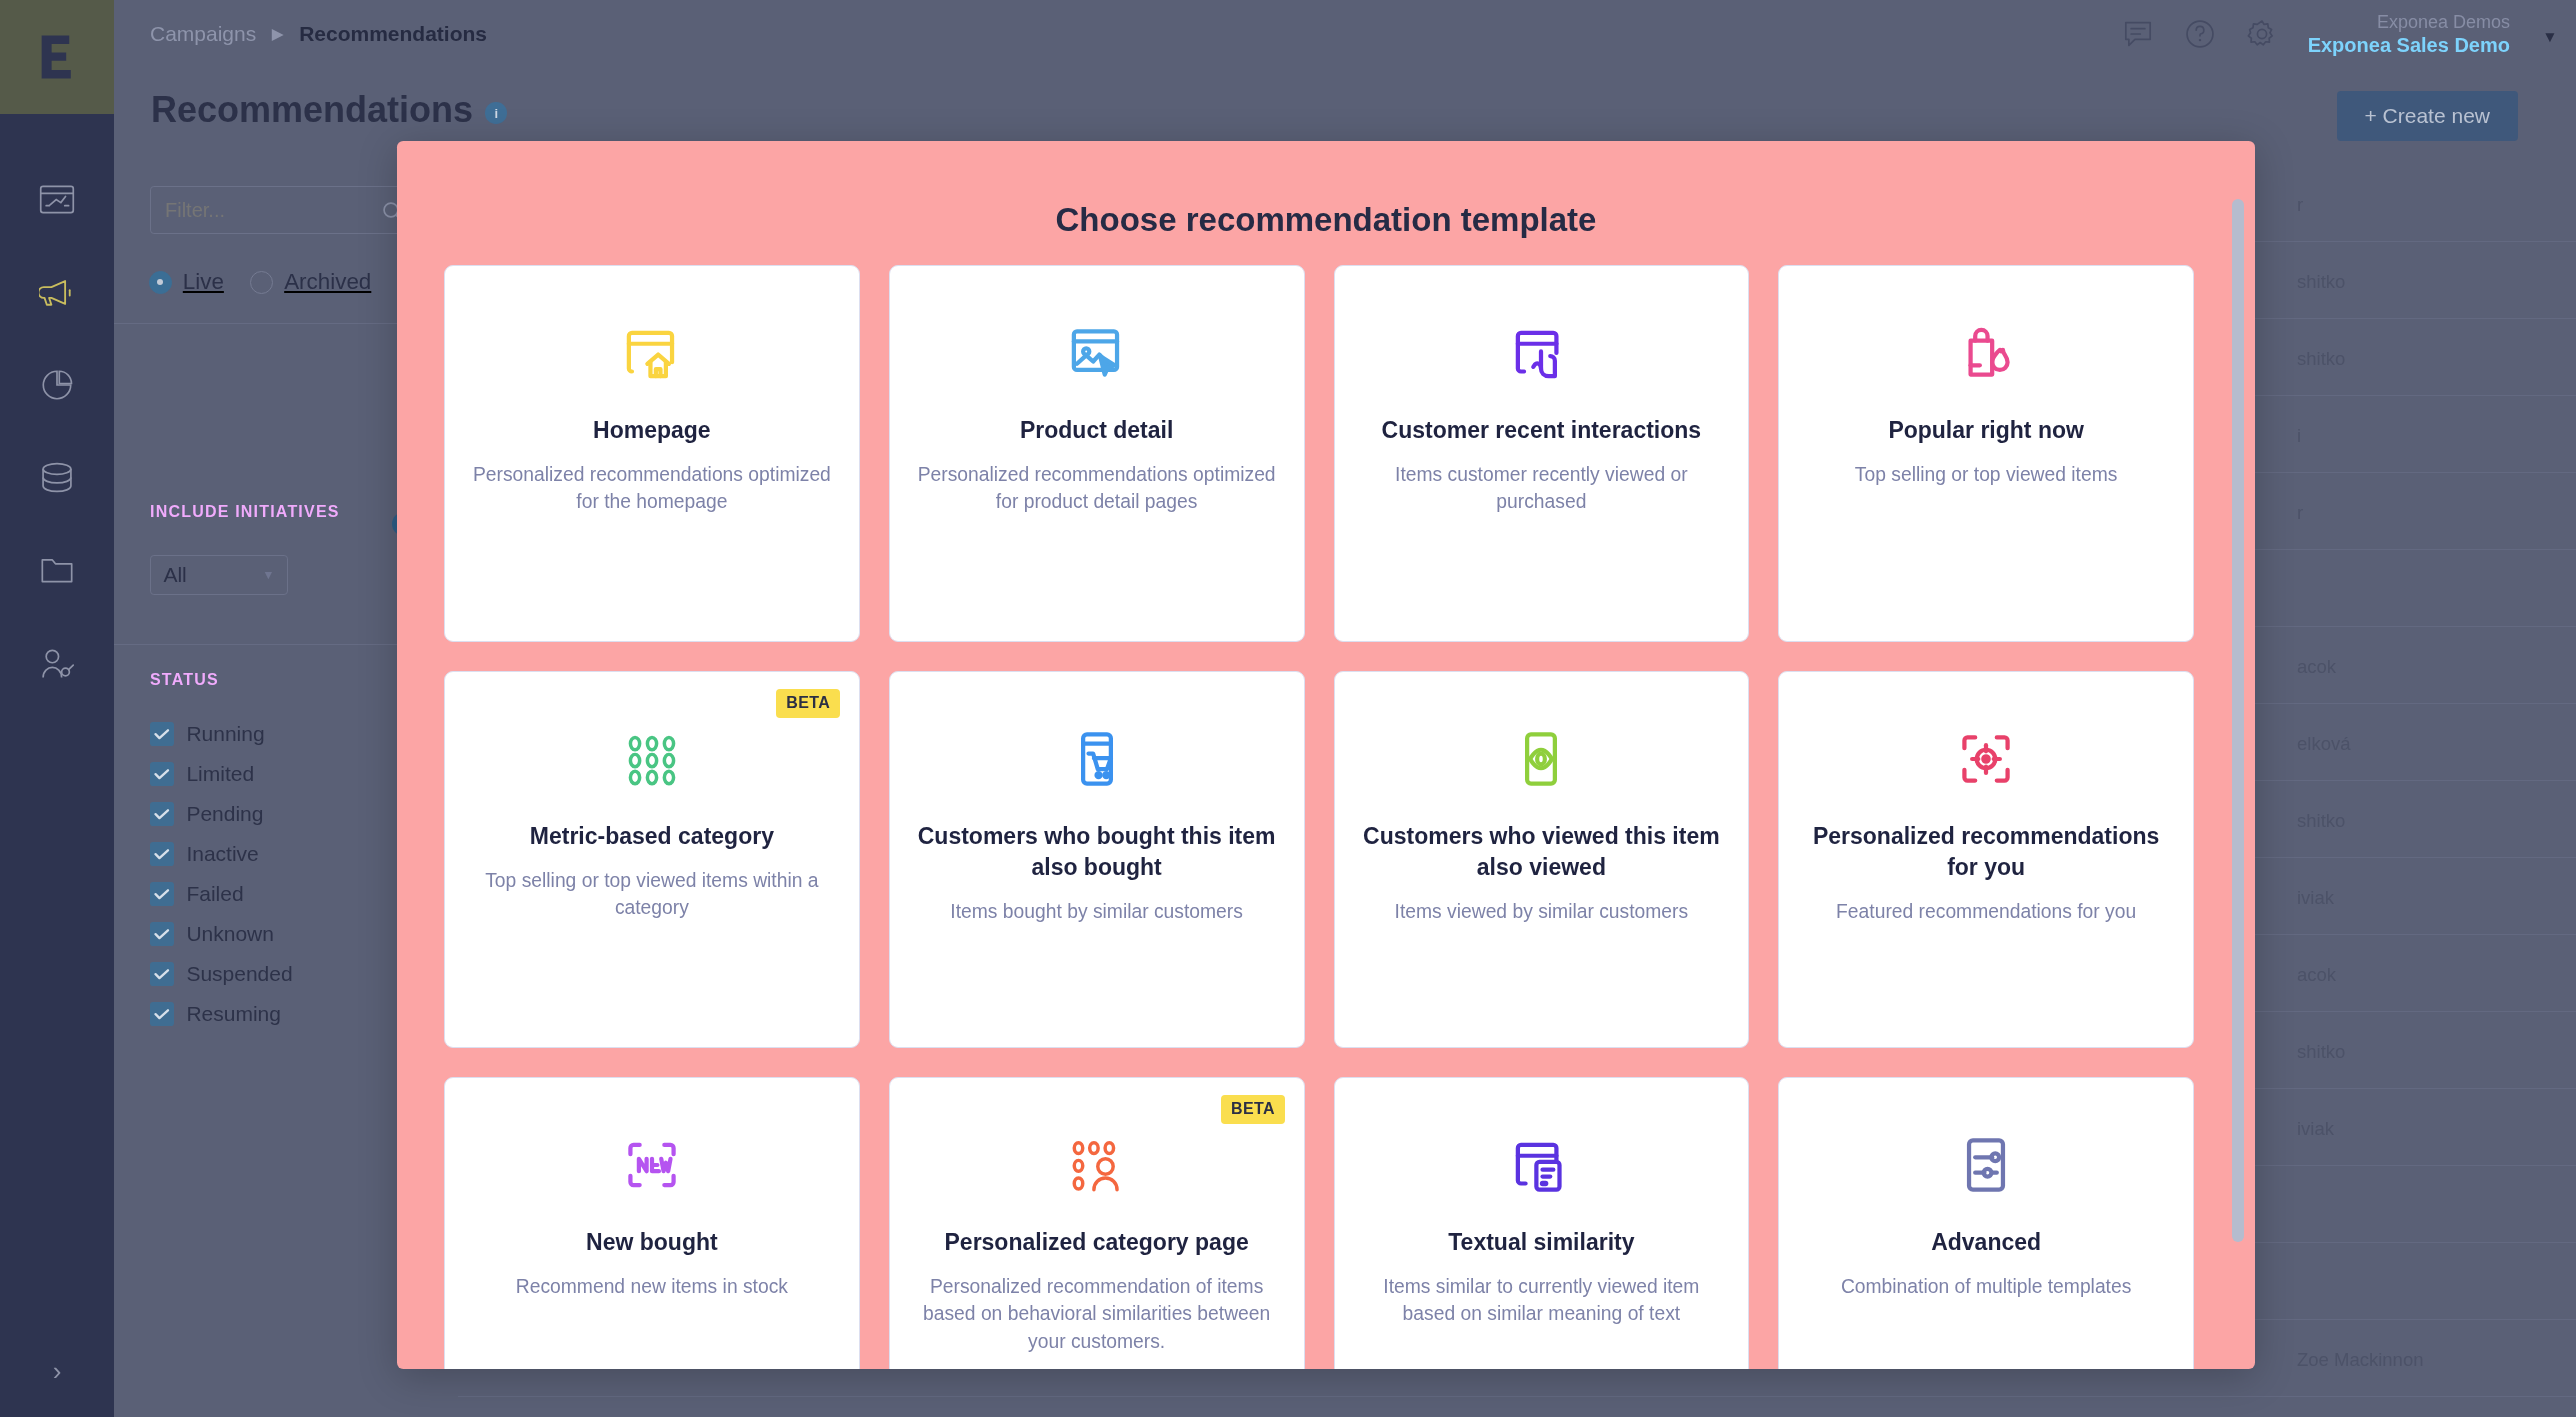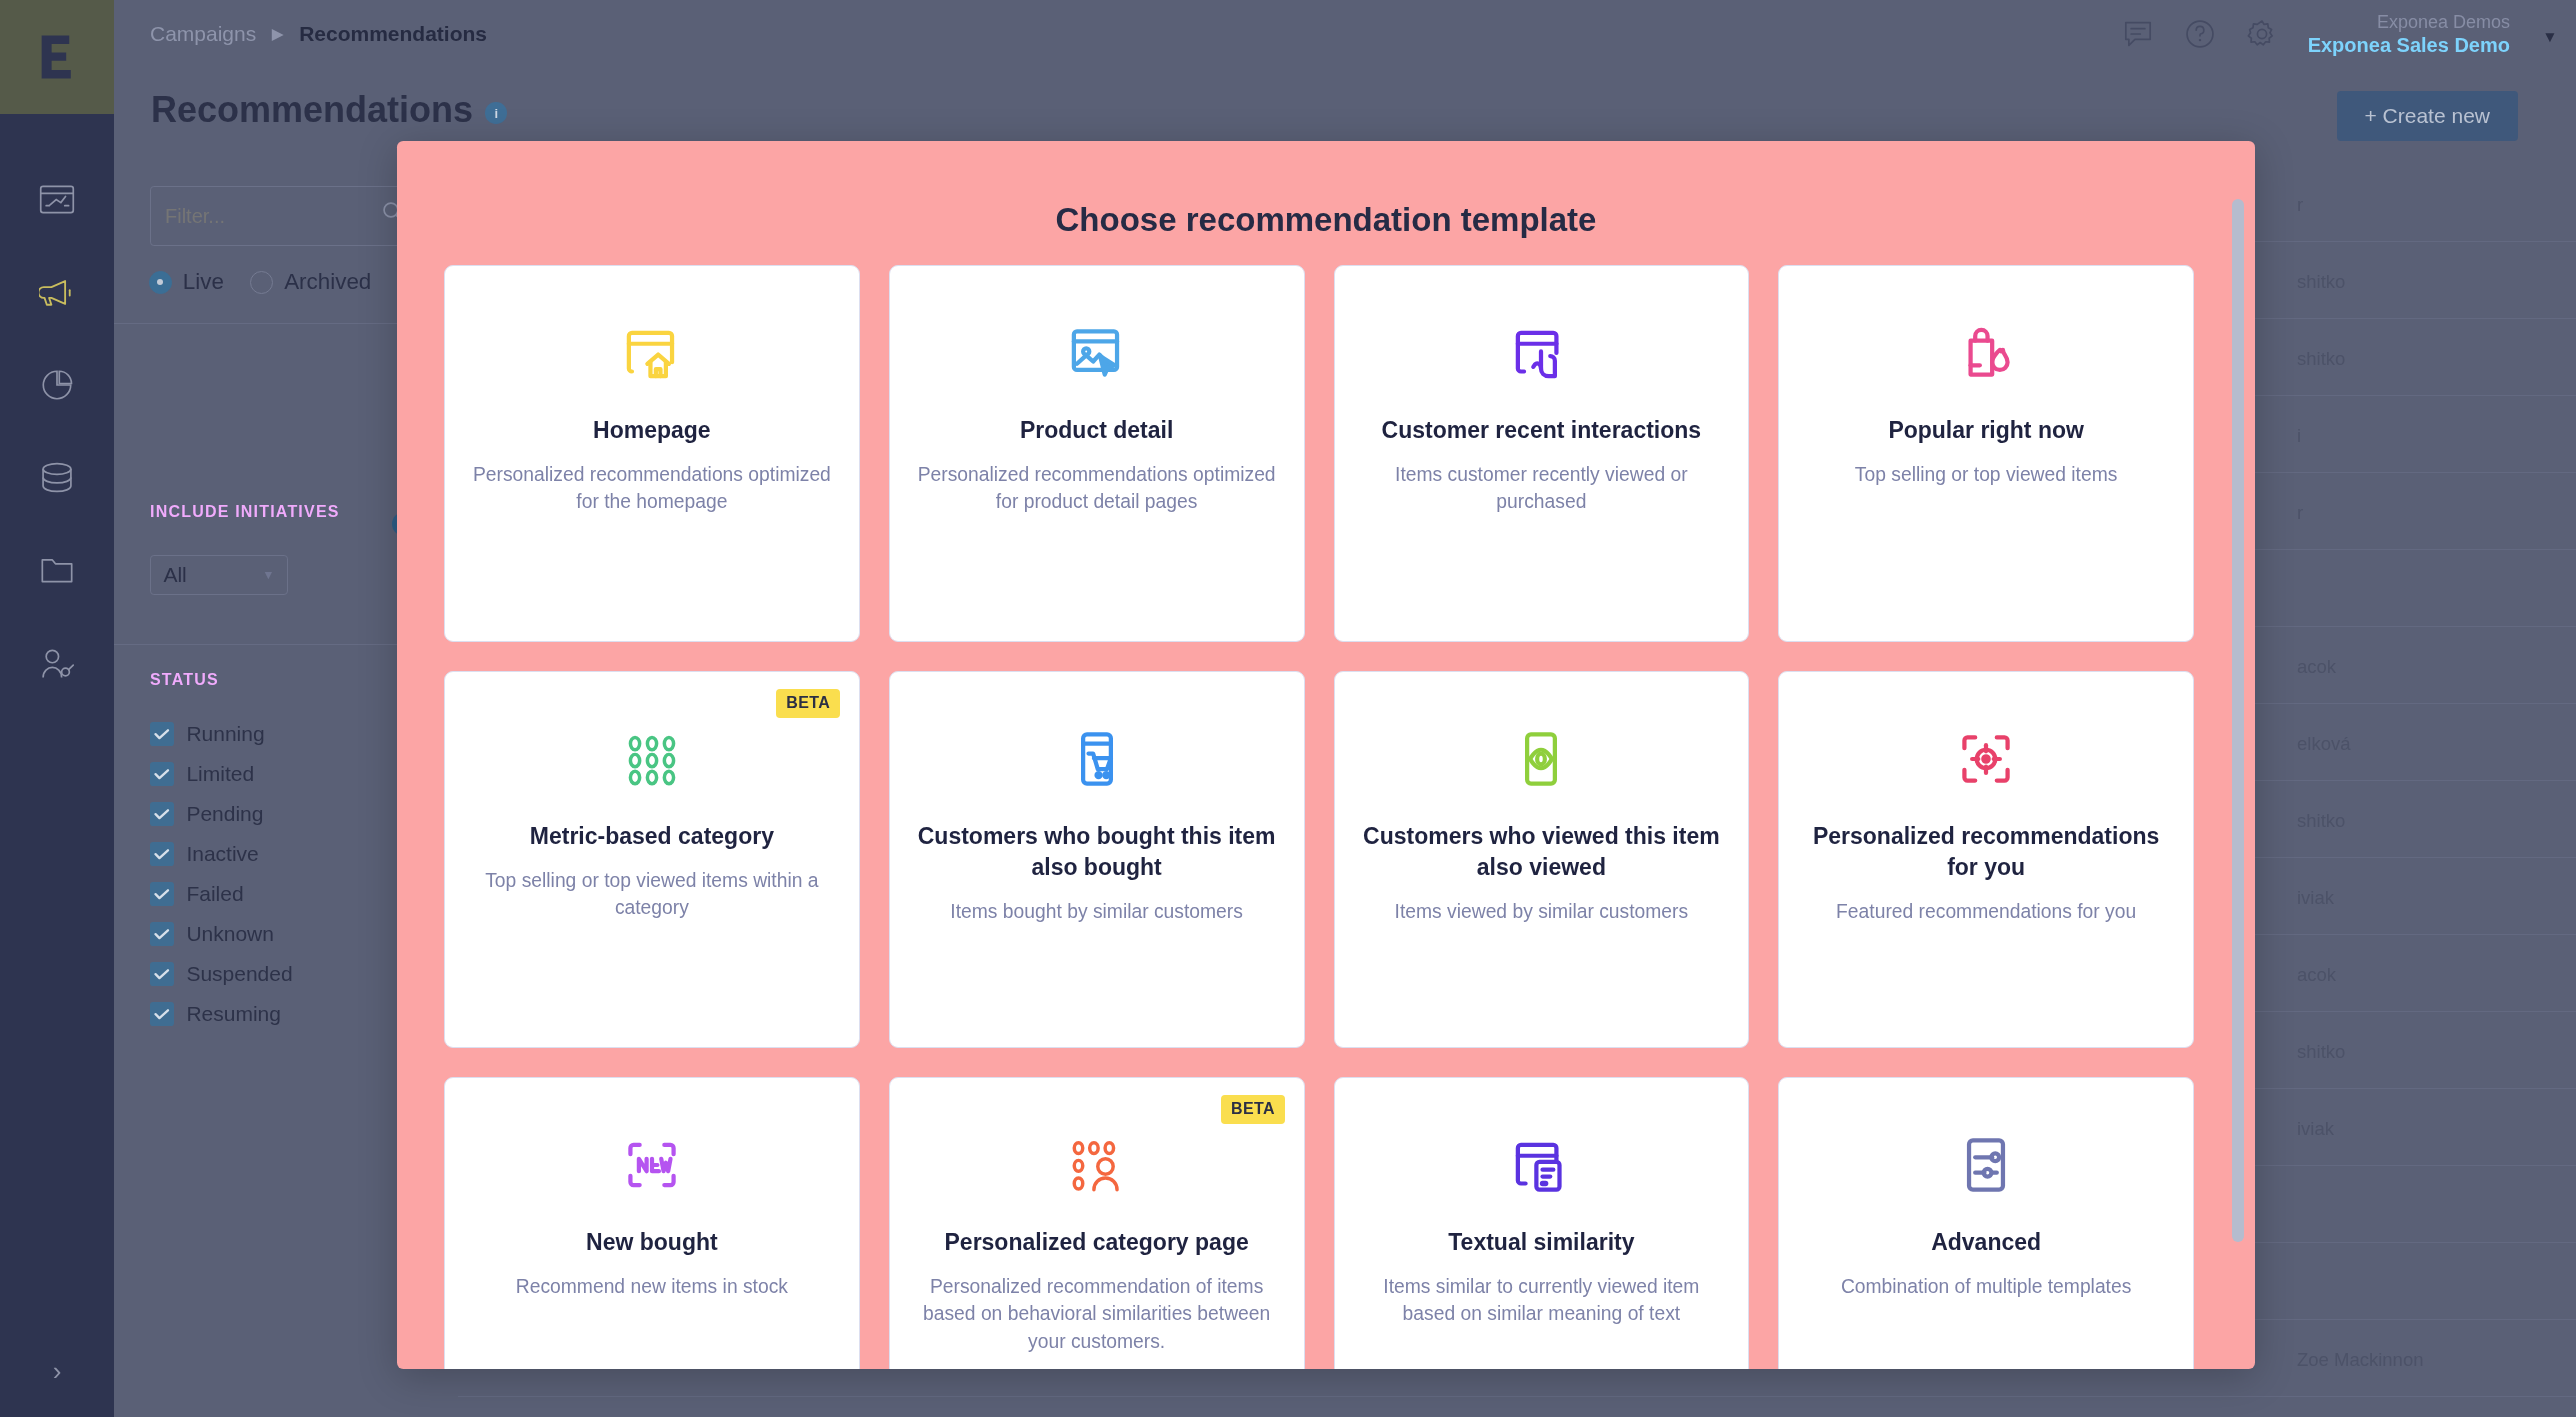--- a/index.html
+++ b/index.html
@@ -76,27 +76,27 @@
     padding: 13px 28px; font-size: 21px; border-radius: 3.9px;
     font-family: inherit;
   }
 
   
   #filter-panel {
     position: absolute; left: 114px; top: 165px; width: 344px; bottom: 0;
     background: #5a6076;
   }
   #filter-input {
-    position: absolute; left: 36px; top: 21px; width: 255px; height: 60px;
+    position: absolute; left: 36px; top: 21px; width: 255px; height: 48px;
     border: 0.8px solid #6b7189; border-radius: 3.9px; background: transparent;
     color: #9096ad; font-size: 20px; padding: 0 14px; font-family: inherit;
   }
   #filter-search-icon { position: absolute; left: 267px; top: 35px; color: #8a90a7; }
 
-  #live-archived { position: absolute; left: 35px; top: 104px; display: flex; align-items: center; gap: 4px; }
+  #live-archived { position: absolute; left: 35px; top: 104px; display: flex; align-items: center; gap: 4px; text-decoration: underline; }
   .radio-wrap { display: flex; align-items: center; gap: 10.8px; }
   .radio { width: 23px; height: 23px; border-radius: 50%; border: 1.5px solid #757b92; }
   .radio.checked { background: #3b6e95; border-color: #3b6e95; position: relative; }
   .radio.checked::after {
     content: ""; position: absolute; left: 7px; top: 7px;
     width: 6.2px; height: 6.2px; border-radius: 50%; background: #c3cbd7;
   }
   .radio-label { font-size: 22.4px; color: #2b3048; }
   .radio-gap { width: 18.5px; }
 

